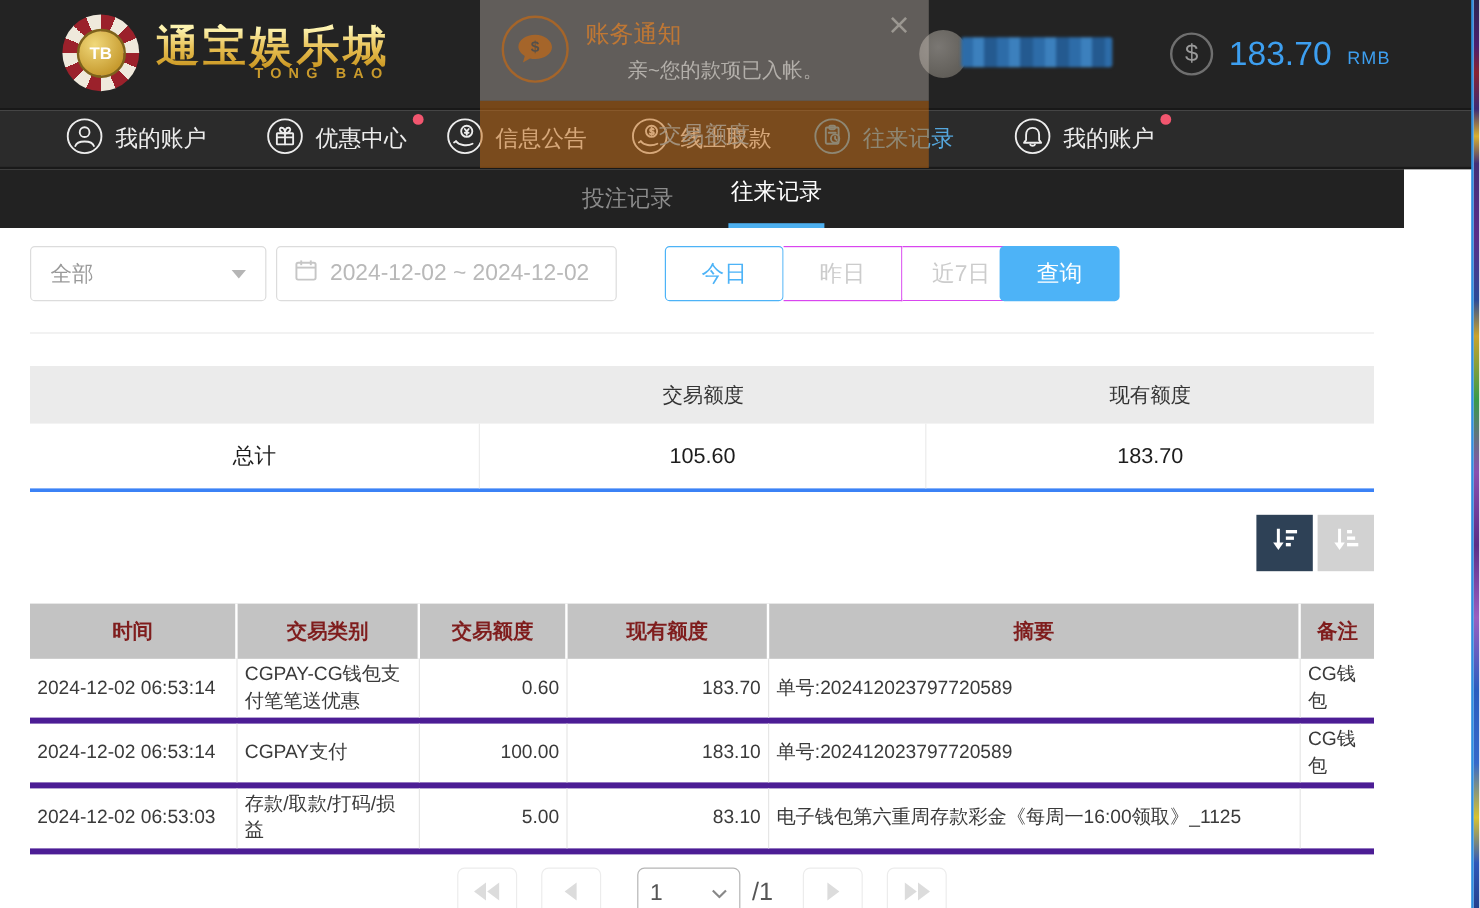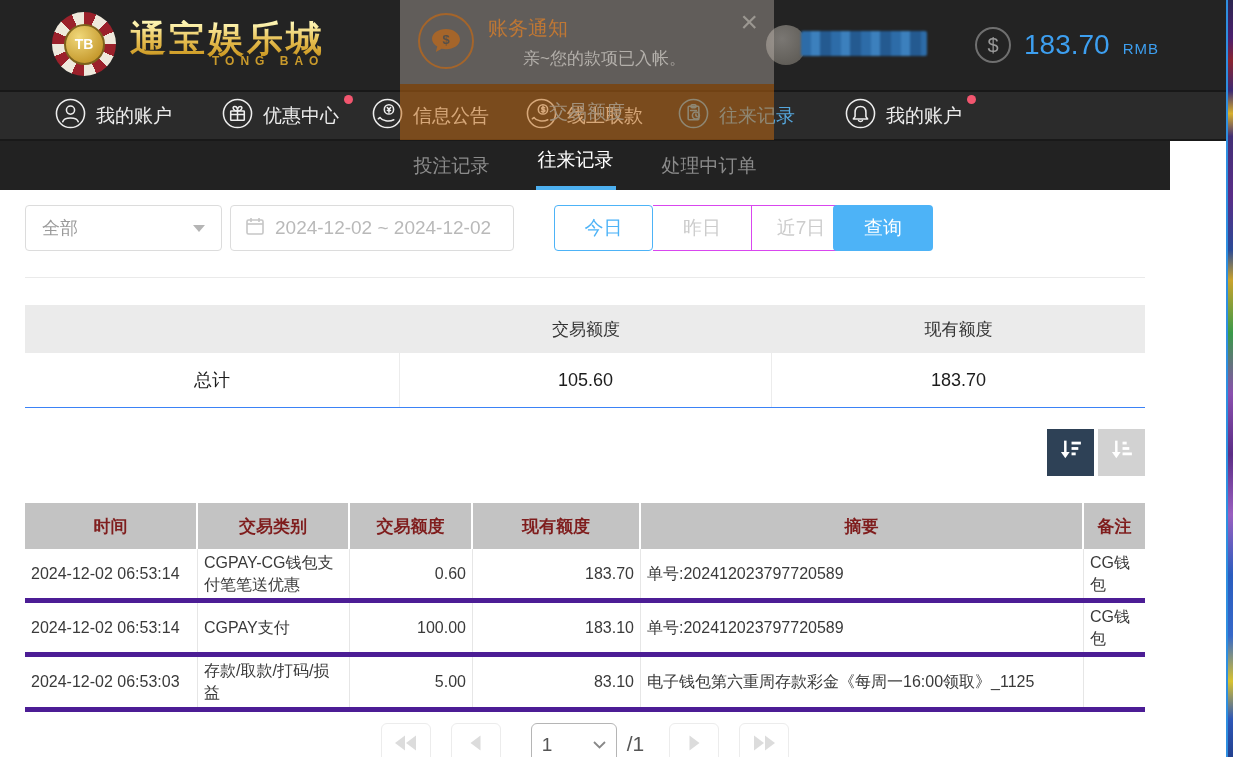--- a/index.html
+++ b/index.html
@@ -78,21 +78,21 @@
   .qbtn.active{border:1px solid #4db3f7;color:#4db3f7;border-radius:4px;}
   .search-btn{position:absolute;left:833px;top:205px;width:100px;height:46px;background:#4db3f7;
     border-radius:4px;color:#fff;font-size:19px;display:flex;align-items:center;
     justify-content:center;cursor:pointer;}
   .divider{position:absolute;left:25px;top:277px;width:1120px;height:1px;background:#eaeaea;}
 
   
   .sum-table{position:absolute;left:25px;top:305px;width:1120px;}
   .sum-head{display:grid;grid-template-columns:375px 372px 373px;background:#ebebeb;height:48px;}
   .sum-head > div{display:flex;align-items:center;justify-content:center;font-size:17px;color:#333;}
-  .sum-body{display:grid;grid-template-columns:375px 372px 373px;height:54px;border-bottom:1px solid #3b82f6;}
+  .sum-body{display:grid;grid-template-columns:375px 372px 373px;height:54px;border-bottom:3px solid #3b82f6;}
   .sum-body > div{display:flex;align-items:center;justify-content:center;font-size:18px;
     color:#1c1c1c;border-right:1px solid #ececec;}
   .sum-body > div:last-child{border-right:none;}
 
   
   .sort-group{position:absolute;left:1047px;top:429px;display:flex;}
   .sort-btn{width:47px;height:47px;display:flex;align-items:center;justify-content:center;cursor:pointer;}
   .sort-desc{background:#2e4156;}
   .sort-asc{background:#d2d2d2;margin-left:4px;}
 
@@ -222,21 +222,20 @@
             <path d="M14 23.2c.6 1.4 3.4 1.4 4 0"></path>
           </svg></span>
       <span class="nav-label">我的账户</span>
       <span class="dot"></span>
     </div>
   </nav>
 
   <div class="subtabs">
     <div class="tab">投注记录</div>
     <div class="tab active">往来记录</div>
-    <div class="tab">处理中订单</div>
   </div>
 
   <div class="sel">
     <span>全部</span>
     <span class="sel-caret"></span>
   </div>
   <div class="datebox">
     <span><svg width="20" height="20" viewBox="0 0 20 20" fill="none" stroke="#c6c6c6" stroke-width="1.6">
           <rect x="2" y="4" width="16" height="14" rx="1.5"></rect>
           <line x1="6" y1="2" x2="6" y2="6"></line>

